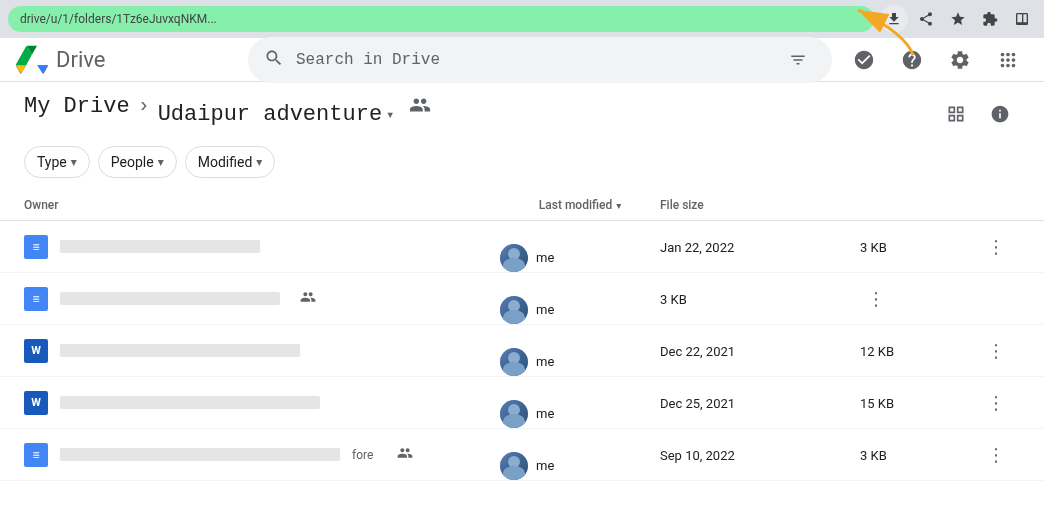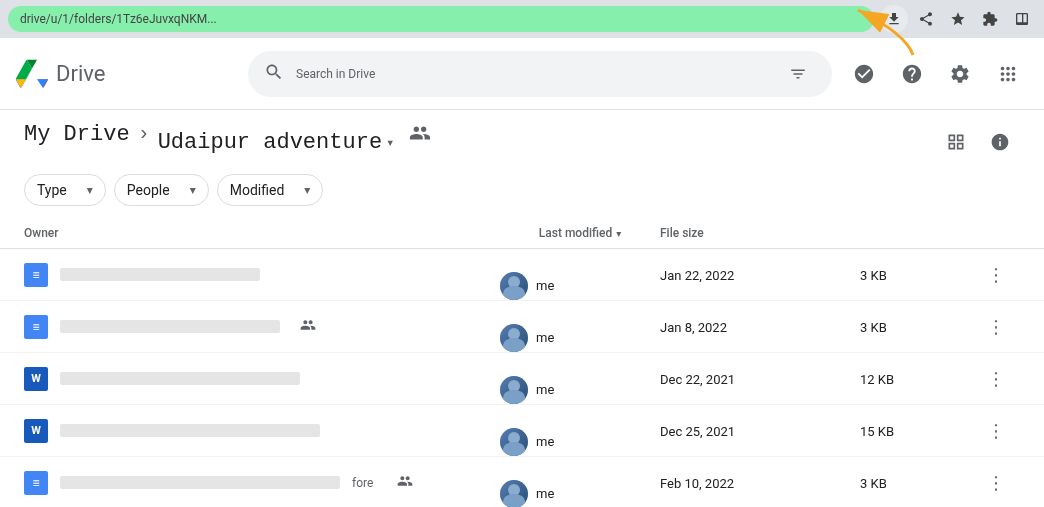--- a/index.html
+++ b/index.html
@@ -52,40 +52,40 @@
       position: absolute;
       top: 0px;
       right: 116px;
       pointer-events: none;
       z-index: 100;
     }
 
     
     .app-header {
       background: #fff;
-      height: 72px;
+      height: 44px;
       display: flex;
       align-items: center;
       padding: 0 16px;
       border-bottom: 1px solid #e0e0e0;
       gap: 12px;
     }
     .search-bar {
       flex: 1;
       max-width: 720px;
       height: 46px;
       background: #f1f3f4;
       border-radius: 24px;
       display: flex;
       align-items: center;
       padding: 0 16px;
       gap: 12px;
     }
     .search-icon { color: #5f6368; font-size: 18px; }
-    .search-input-text { color: #5f6368; font-size: 12px; flex: 1; }
+    .search-input-text { color: #5f6368; font-size: 16px; flex: 1; font-family: Liberation Mono, monospace; }
     .filter-icon-btn {
       width: 36px; height: 36px;
       display: flex; align-items: center; justify-content: center;
       border-radius: 50%; color: #5f6368; font-size: 16px; cursor: pointer;
     }
     .header-right {
       display: flex;
       align-items: center;
       gap: 8px;
       margin-left: auto;
@@ -130,21 +130,21 @@
       padding: 4px 24px 12px 24px;
       gap: 8px;
     }
     .chip {
       height: 32px;
       border: 1px solid #dadce0;
       border-radius: 16px;
       padding: 0 12px;
       display: flex;
       align-items: center;
-      gap: 20px;
+      gap: 4px;
       cursor: pointer;
       font-size: 14px;
       color: #202124;
       background: #fff;
     }
     .chip-arrow { font-size: 12px; color: #5f6368; }
 
     
     .file-list-header {
       display: grid;
@@ -420,23 +420,20 @@
             </svg>
     </span>
     </div>
     <div class="owner-cell">
       <div class="avatar">
         <div class="avatar-inner"></div>
       </div>
       <span class="owner-name">me</span>
     </div>
     <div>
-      <span class="modified-text">Jan 8, 2022</span>
-    </div>
-    <div>
       <span class="size-text">3 KB</span>
     </div>
     <div class="more-btn">⋮</div>
   </div>
       <div class="file-row">
     <div class="file-name-cell">
       <div class="file-icon-word">W</div>
       <span style="display:inline-block;width:240px;height:13px;background:#ccc;border-radius:2px;opacity:0.5;"></span>
 
     </div>
@@ -485,21 +482,21 @@
             </svg>
     </span>
     </div>
     <div class="owner-cell">
       <div class="avatar">
         <div class="avatar-inner"></div>
       </div>
       <span class="owner-name">me</span>
     </div>
     <div>
-      <span class="modified-text">Feb 10, 2022</span>
+      <span class="modified-text">Sep 10, 2022</span>
     </div>
     <div>
       <span class="size-text">3 KB</span>
     </div>
     <div class="more-btn">⋮</div>
   </div>
     </div>
 
 </div>
 

